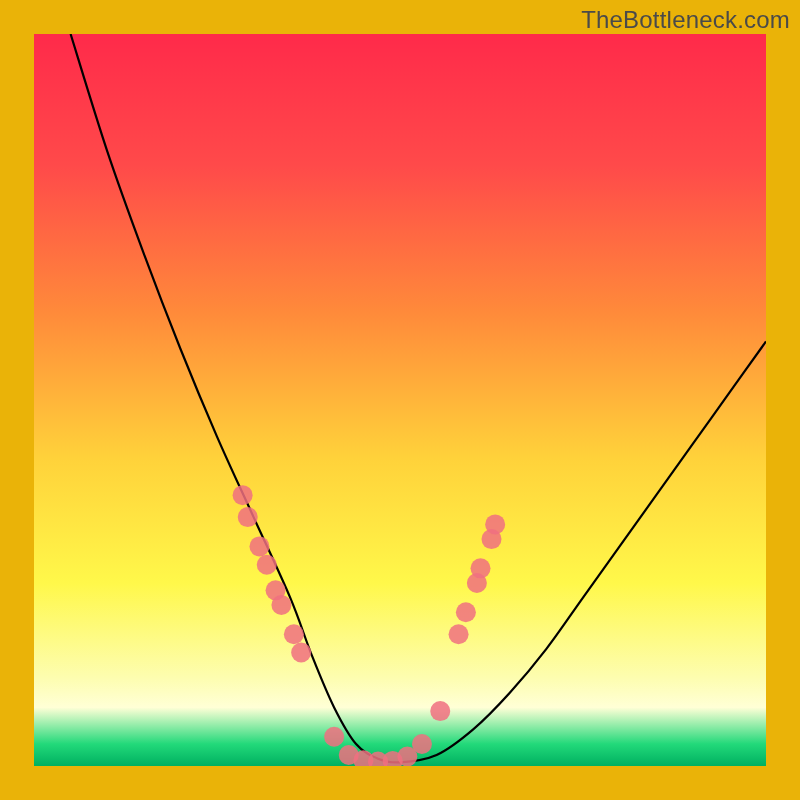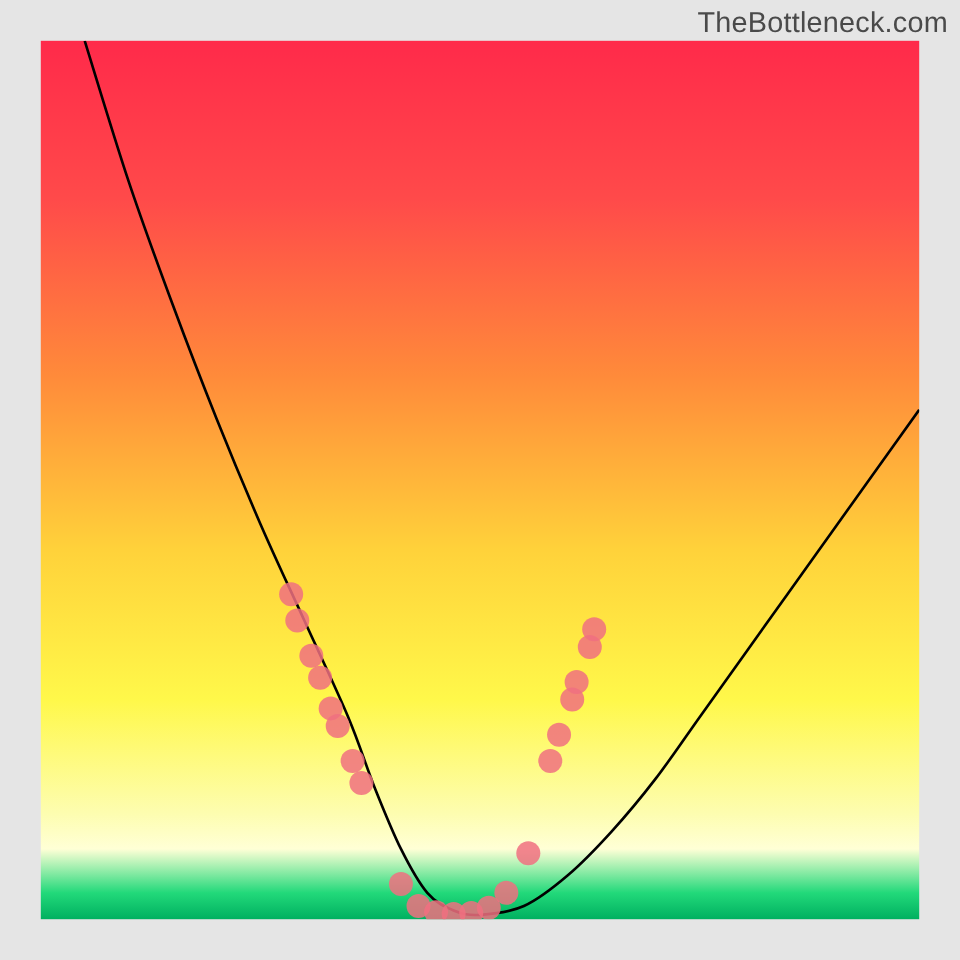--- a/index.html
+++ b/index.html
@@ -8,21 +8,21 @@
     width: 800px;
     height: 800px;
     overflow: hidden;
     background: #000;
     font-family: Arial, Helvetica, sans-serif;
   }
   .frame {
     position: absolute;
     top: 0; left: 0;
     width: 800px; height: 800px;
-    background: #e5e5e5;
+    background: #eab308;
     text-align: center;
   }
   .plot {
     position: absolute;
     top: 34px;
     left: 34px;
     width: 732px;
     height: 732px;
     background: linear-gradient(
       to bottom,

